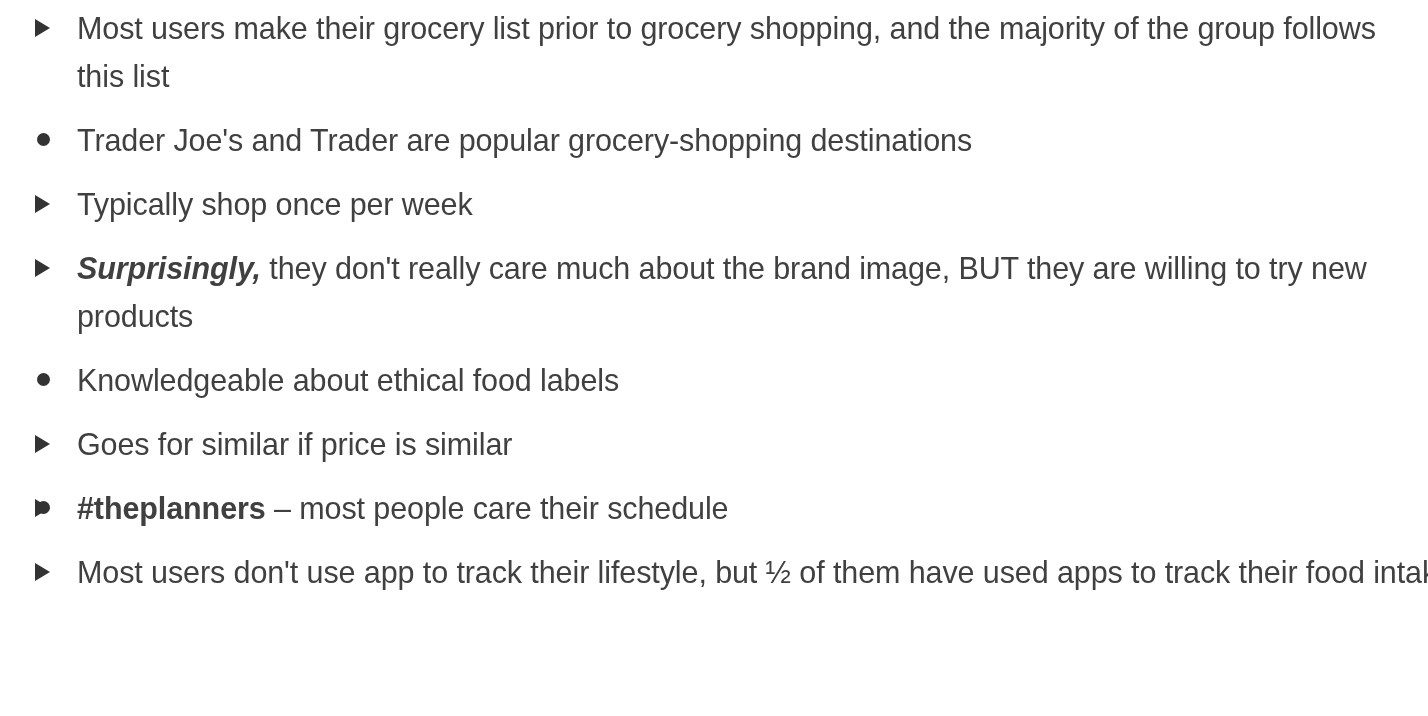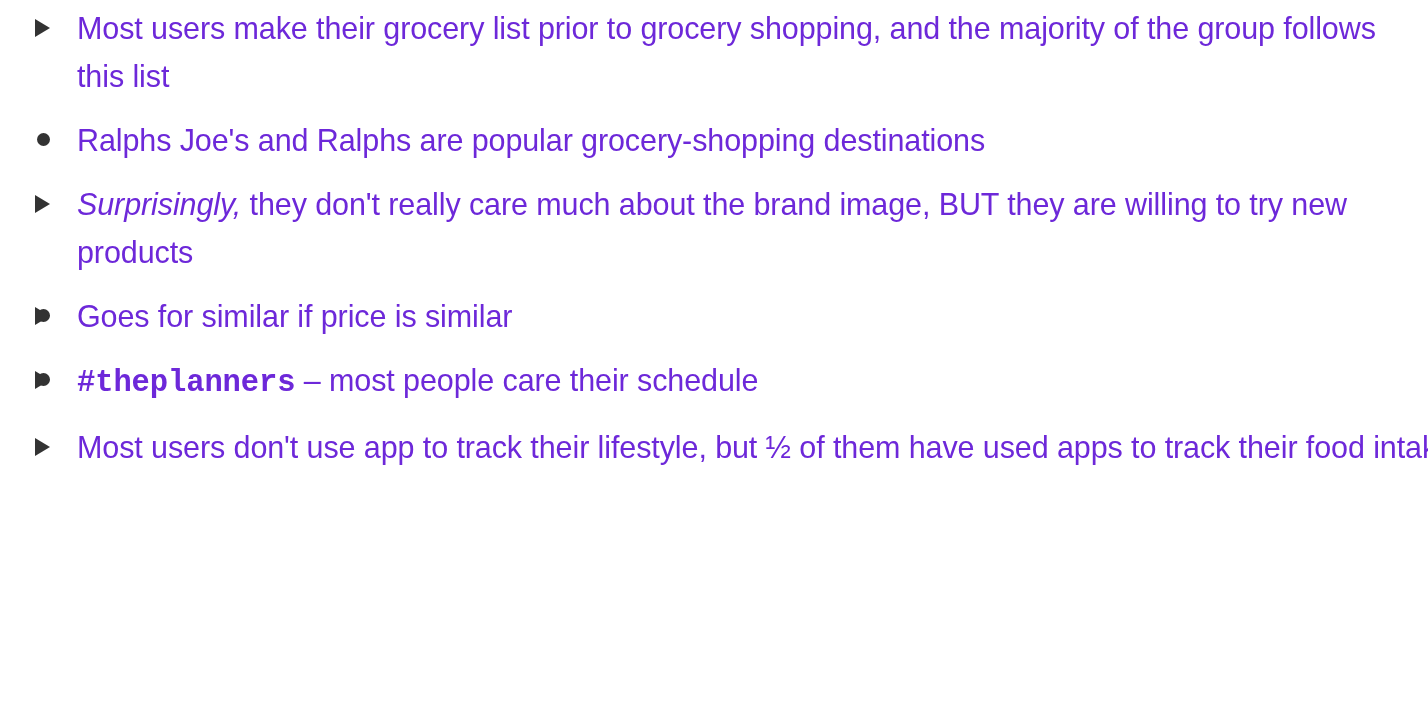--- a/index.html
+++ b/index.html
@@ -25,21 +25,21 @@
   }
 
   .bullet-item {
     position: relative;
     padding-left: 77px;
     padding-right: 4px;
     margin: 0 0 16px 0;
     font-size: 30.5px;
     line-height: 48px;
     letter-spacing: -0.1px;
-    color: #6d28d9;
+    color: #404040;
     white-space: nowrap;
   }
   .bullet-item.wrap {
     white-space: normal;
   }
   .bullet-item:first-child {
     margin-top: 4px;
   }
   .bullet-item:last-child {
     margin-bottom: 0;
@@ -70,27 +70,26 @@
     width: 13px;
     height: 13px;
     border-radius: 50%;
     background: #333333;
   }
 
   .txt {
     display: inline;
   }
   .em-bold-italic {
-    font-weight: normal;
+    font-weight: bold;
     font-style: italic;
     text-align: right;
   }
   .em-bold {
     font-weight: bold;
-    font-family: Liberation Mono, monospace;
   }
 
   
   .bullet-item.overflow-right {
     white-space: normal;
     width: 1412px;
   }
 </style>
 </head>
 <body>
@@ -101,35 +100,42 @@
     <span class="marker">
         <span class="glyph-triangle"></span>
       </span>
     <span class="txt">Most users make their grocery list prior to grocery shopping, and the majority of the group follows this list</span>
   </li>
 
   <li class="bullet-item">
     <span class="marker">
         <span class="glyph-circle"></span>
       </span>
-    <span class="txt">Ralphs Joe's and Ralphs are popular grocery-shopping destinations</span>
+    <span class="txt">Trader Joe's and Trader are popular grocery-shopping destinations</span>
   </li>
 
+  <li class="bullet-item">
+    <span class="marker">
+        <span class="glyph-triangle"></span>
+      </span>
+    <span class="txt">Typically shop once per week</span>
+  </li>
 
   <li class="bullet-item wrap">
     <span class="marker">
         <span class="glyph-triangle"></span>
       </span>
     <span class="txt em-bold-italic">Surprisingly,</span><span class="txt"> they don't really care much about the brand image, BUT they are willing to try new products</span>
   </li>
 
   <li class="bullet-item">
     <span class="marker">
         <span class="glyph-circle"></span>
       </span>
+    <span class="txt">Knowledgeable about ethical food labels</span>
   </li>
 
   <li class="bullet-item">
     <span class="marker">
         <span class="glyph-triangle"></span>
       </span>
     <span class="txt">Goes for similar if price is similar</span>
   </li>
 
   <li class="bullet-item">

